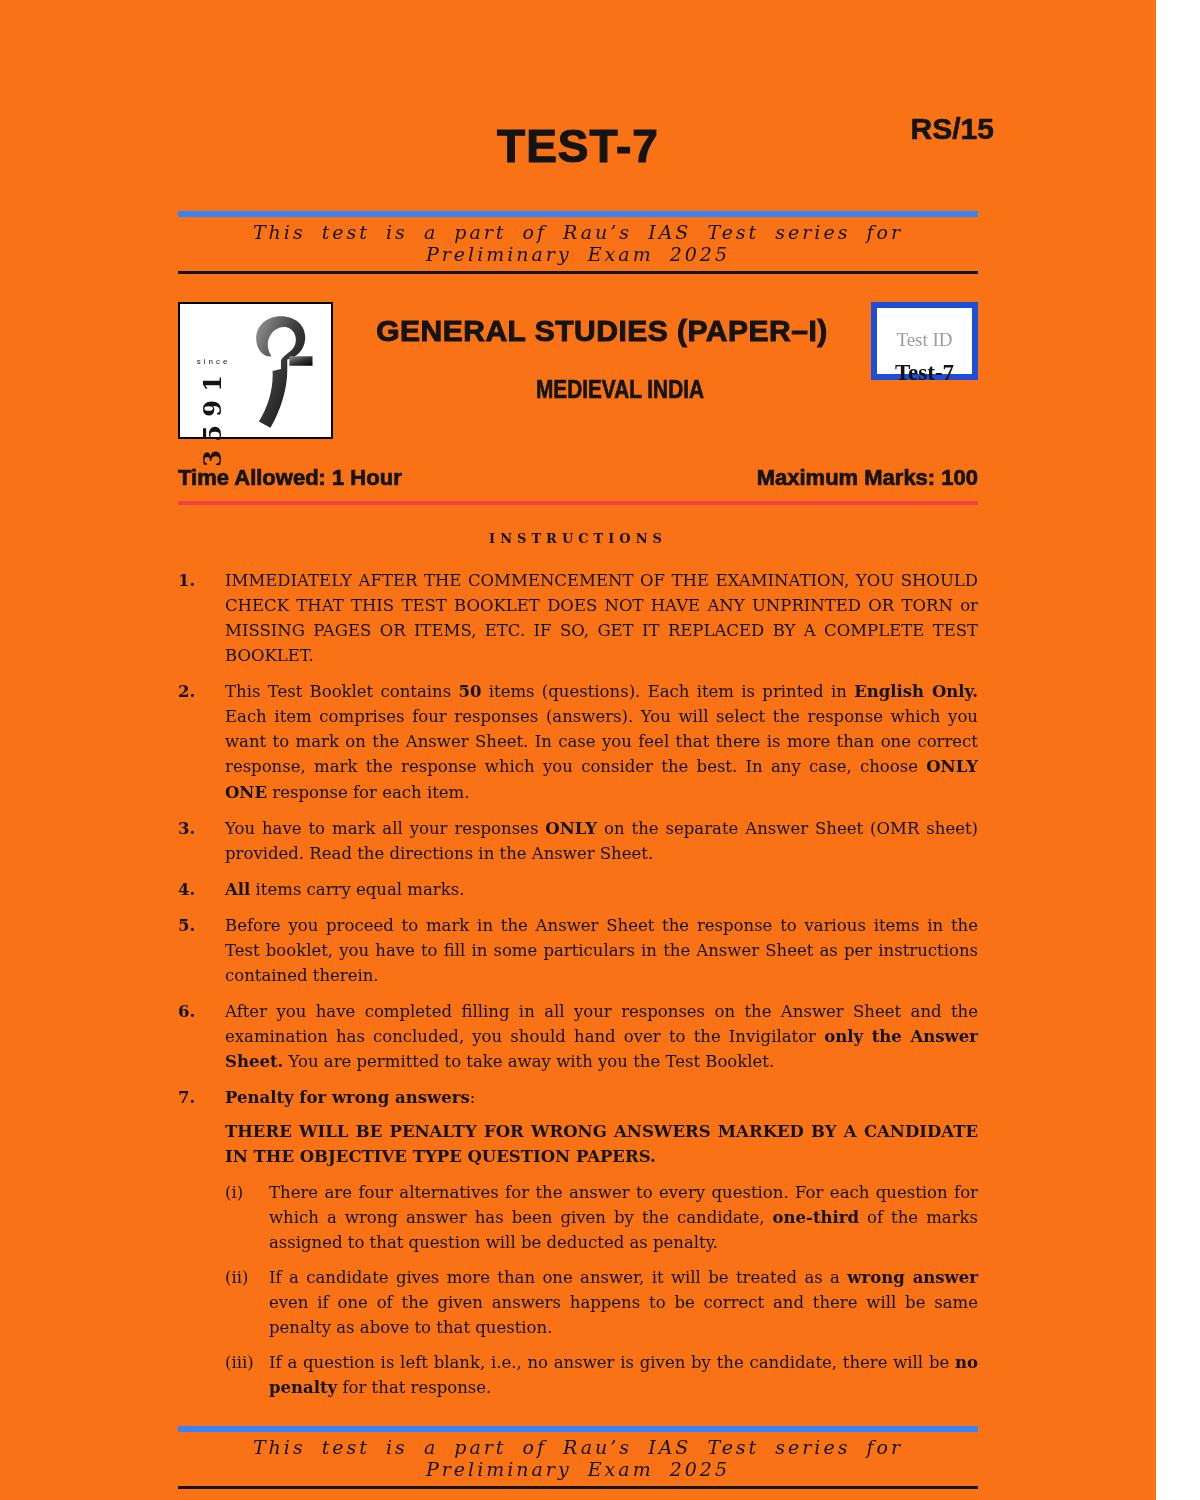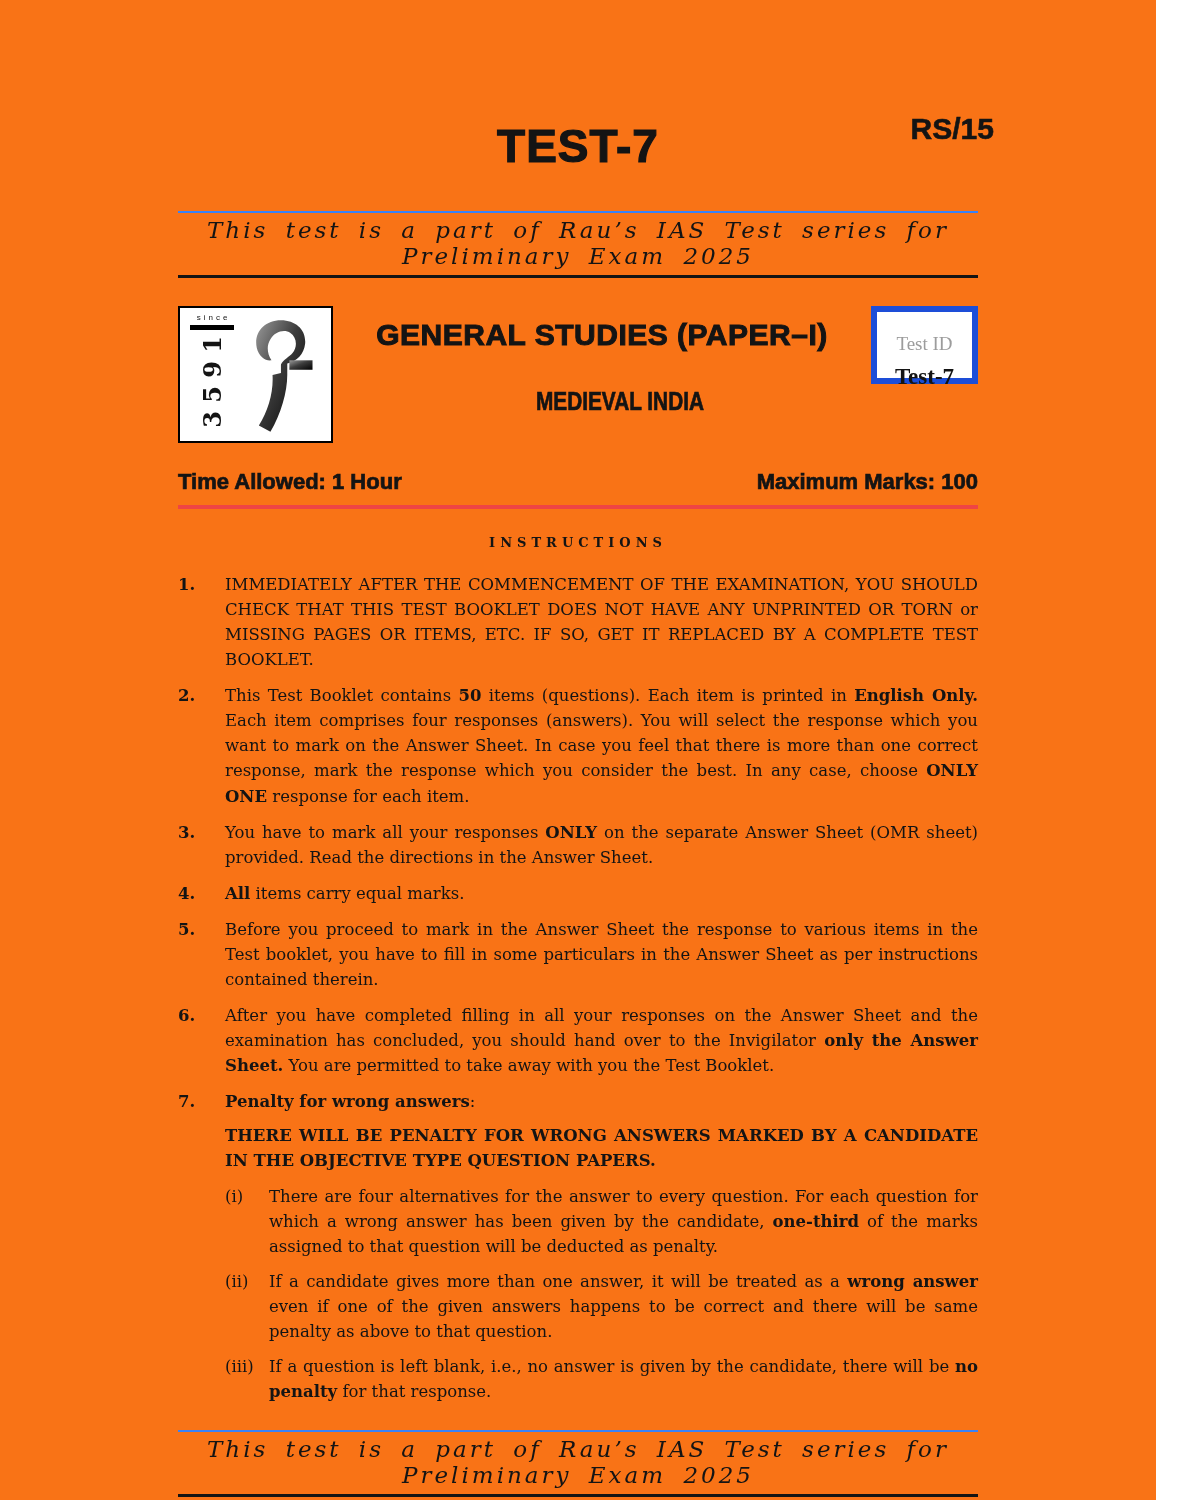--- a/index.html
+++ b/index.html
@@ -20,53 +20,53 @@
     -webkit-text-stroke:1.2px #141414;
   }
   .paper-code {
     position:absolute; top:112px; right:-16px;
     font-family:"Liberation Sans", sans-serif; font-weight:bold;
     font-size:30px; -webkit-text-stroke:0.6px #141414;
   }
 
   
   .banner {
-    border-top:2px solid #3b82f6; border-bottom:3px solid #141414;
+    border-top:6px solid #3b82f6; border-bottom:3px solid #141414;
     margin-top:38px; padding:4px 0 6px; text-align:center;
-    font-style:italic; font-size:23px;
+    font-style:italic; font-size:19px;
     letter-spacing:3px; word-spacing:7px;
   }
   .banner.bottom { margin-top:26px; }
 
   
   .info-row { display:flex; align-items:flex-start; margin-top:28px; }
   .logo-box {
     width:155px; height:137px; box-sizing:border-box;
     background:#ffffff; border:2px solid #000;
     display:flex; padding:6px 4px 4px 8px; flex-shrink:0;
   }
   .logo-left { width:48px; display:flex; flex-direction:column; align-items:center; }
   .logo-since {
     font-family:"Liberation Sans", sans-serif;
-    font-size:8px; letter-spacing:3px; line-height:1; padding-left:3px;
+    font-size:8px; letter-spacing:3px; line-height:1; padding-left:3px;margin-top:48px;
   }
   .logo-since-bar { width:44px; height:5px; background:#000; margin:3px 0 2px; }
   .logo-year { display:flex; flex-direction:column; }
   .logo-year span {
     display:block; width:30px; height:25px; line-height:25px;
     text-align:center; font-size:24px; font-weight:bold;
     transform:rotate(-90deg);
   }
   .logo-glyph { flex:1; display:flex; justify-content:center; }
   .header-center { flex:1; text-align:center; padding-top:12px; }
   .gs-title {
     margin:0; font-family:"Liberation Sans", sans-serif; font-weight:bold;
     font-size:30px; letter-spacing:0.5px; -webkit-text-stroke:1px #141414;
   }
-  .gs-subtitle-wrap { margin-top:34px;padding-left:36px; }
+  .gs-subtitle-wrap { margin-top:26px;padding-left:36px; }
   .gs-subtitle {
     display:inline-block; transform:scaleX(0.8);
     font-family:"Liberation Sans", sans-serif; font-weight:bold;
     font-size:26px; -webkit-text-stroke:0.7px #141414;
   }
   .testid-box {
     width:107px; height:78px; box-sizing:border-box; flex-shrink:0;
     background:#fff; border:6px solid #1d4ed8; text-align:center; padding-top:21px;
     font-family:"Liberation Serif", serif;
   }

